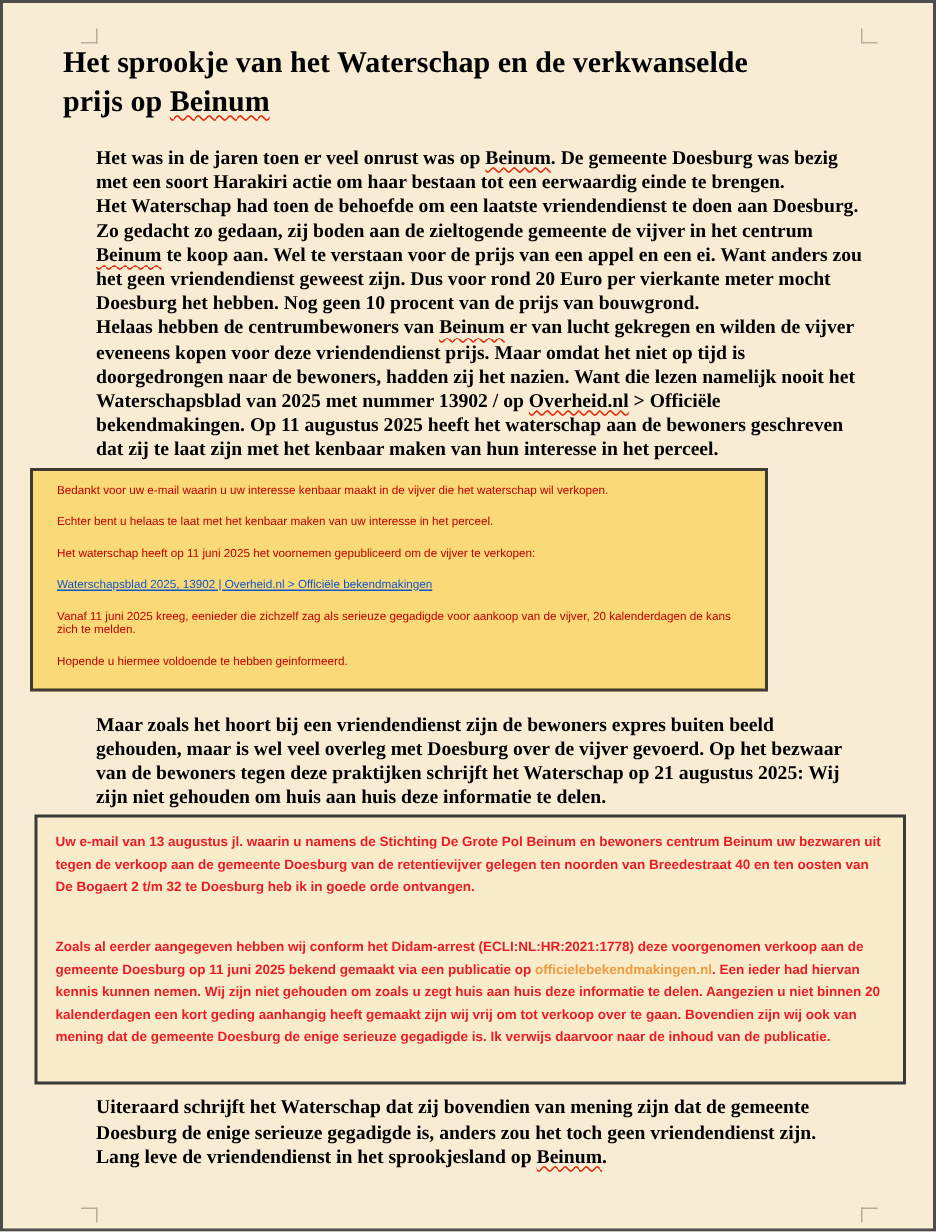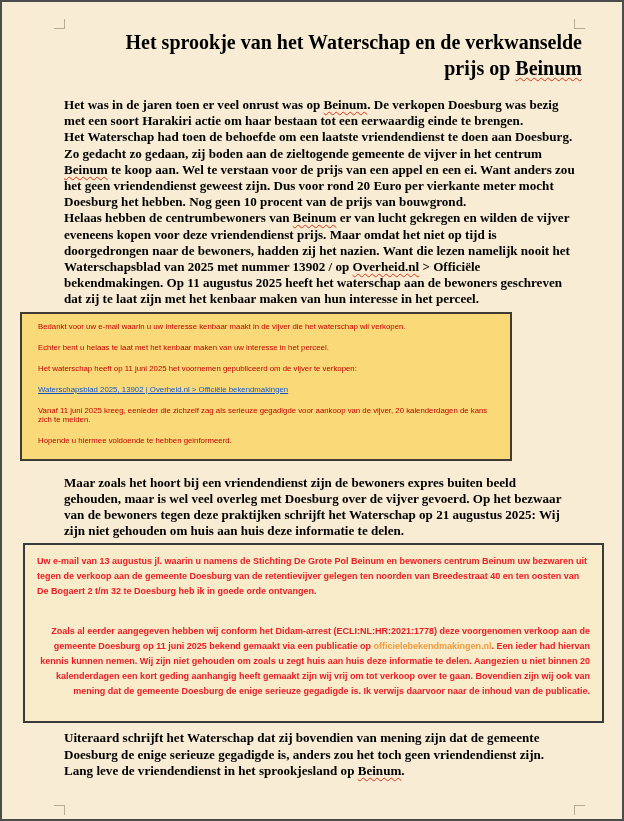--- a/index.html
+++ b/index.html
@@ -8,21 +8,21 @@
     width:624px;height:821px;
     box-sizing:border-box;
     background:var(--page-bg,#f8ecd4);
     border:2px solid var(--page-border,#4c4c4c);
     font-family:"Liberation Serif",serif;
     color:#000;
     overflow:hidden;
   }
   .title{
     margin:27px 40px 0;
-    text-align:right;
+    text-align:left;
     font-size:20px;
     line-height:26px;
     font-weight:bold;
   }
   .bodyblock{
     margin:16px 46px 0 62px;
     font-weight:bold;
     font-size:13.1px;
     line-height:16.2px;
     text-align:left;
@@ -57,21 +57,21 @@
     background:var(--box2-bg,#f9ecca);
     border:2px solid var(--box2-border,#3a3a3a);
     padding:9px 12px 22px;
     font-family:"Liberation Sans",sans-serif;
     font-size:9px;
     font-weight:bold;
     color:var(--box2-text,#ed1c24);
     line-height:15px;
   }
   .quote2 .qpara{margin:0;}
-  .quote2 .qpara + .qpara{margin-top:25px;text-align:right;}
+  .quote2 .qpara + .qpara{margin-top:25px;}
   .q2link{color:var(--box2-link,#ee9b3f);cursor:pointer;}
   .crop-mark{position:absolute;width:10px;height:9px;color:#b7ad99;}
   .crop-tl{left:52px;top:17px;border-right:1px solid;border-bottom:1px solid;}
   .crop-tr{left:572px;top:17px;border-left:1px solid;border-bottom:1px solid;}
   .crop-bl{left:52px;top:803px;border-right:1px solid;border-top:1px solid;}
   .crop-br{left:572px;top:803px;border-left:1px solid;border-top:1px solid;}
 </style>
 </head>
 <body>
 
@@ -81,21 +81,21 @@
   <div class="crop-mark crop-tr"></div>
   <div class="crop-mark crop-bl"></div>
   <div class="crop-mark crop-br"></div>
 
   <div class="title">
     <div>Het sprookje van het Waterschap en de verkwanselde</div>
     <div><span>prijs op </span><span class="spell">Beinum</span></div>
   </div>
 
   <div class="bodyblock">
-    <p><span>Het was in de jaren toen er veel onrust was op </span><span class="spell">Beinum</span><span>. De verkopen Doesburg was bezig met een soort Harakiri actie om haar bestaan tot een eerwaardig einde te brengen.</span></p>
+    <p><span>Het was in de jaren toen er veel onrust was op </span><span class="spell">Beinum</span><span>. De gemeente Doesburg was bezig met een soort Harakiri actie om haar bestaan tot een eerwaardig einde te brengen.</span></p>
     <p><span>Het Waterschap had toen de behoefde om een laatste vriendendienst te doen aan Doesburg. Zo gedacht zo gedaan, zij boden aan de zieltogende gemeente de vijver in het centrum </span><span class="spell">Beinum</span><span> te koop aan. Wel te verstaan voor de prijs van een appel en een ei. Want anders zou het geen vriendendienst geweest zijn. Dus voor rond 20 Euro per vierkante meter mocht Doesburg het hebben. Nog geen 10 procent van de prijs van bouwgrond.</span></p>
     <p><span>Helaas hebben de centrumbewoners van </span><span class="spell">Beinum</span><span> er van lucht gekregen  en wilden de vijver eveneens kopen voor deze vriendendienst prijs. Maar omdat het niet op tijd is doorgedrongen naar de bewoners, hadden zij het nazien. Want die lezen  namelijk nooit het Waterschapsblad van 2025 met nummer 13902 / op </span><span class="spell">Overheid.nl</span><span> &gt; Officiële bekendmakingen. Op 11 augustus 2025 heeft het waterschap aan de bewoners geschreven dat zij te laat zijn  met het kenbaar maken van hun interesse in het perceel.</span></p>
   </div>
 
   <div class="quote1">
       <p>Bedankt voor uw e-mail waarin u uw interesse kenbaar maakt in de vijver die het waterschap wil verkopen.</p>
       <p>Echter bent u helaas te laat met het kenbaar maken van uw interesse in het perceel.</p>
       <p>Het waterschap heeft op 11 juni 2025 het voornemen gepubliceerd om de vijver te verkopen:</p>
       <p><span class="q1link">Waterschapsblad 2025, 13902 | Overheid.nl &gt; Officiële bekendmakingen</span></p>
       <p>Vanaf 11 juni 2025 kreeg, eenieder die zichzelf zag als serieuze gegadigde voor aankoop van de vijver, 20 kalenderdagen de kans zich te melden.</p>

